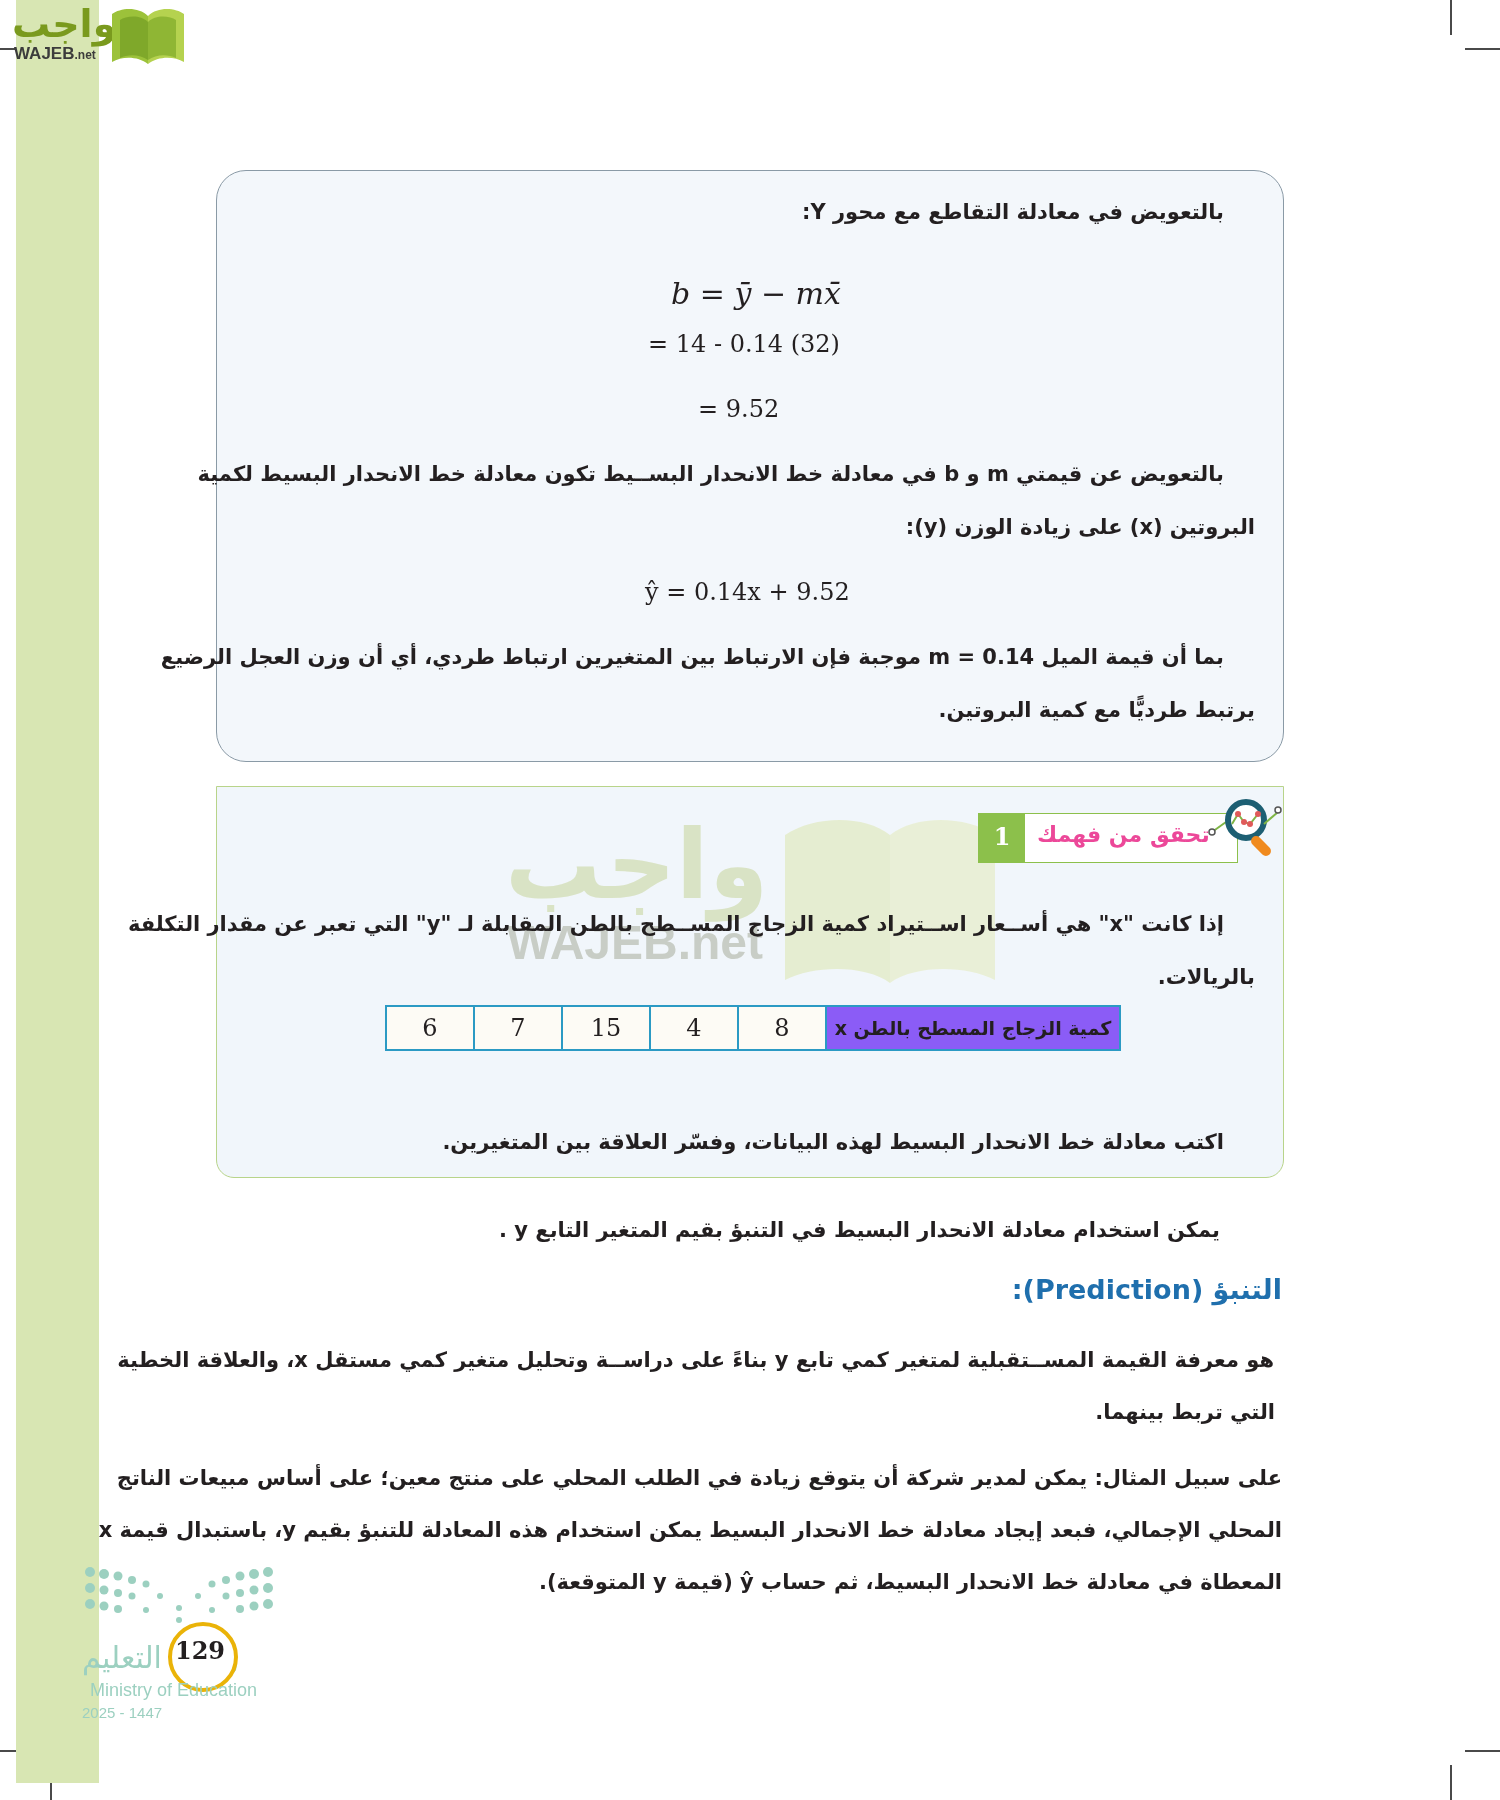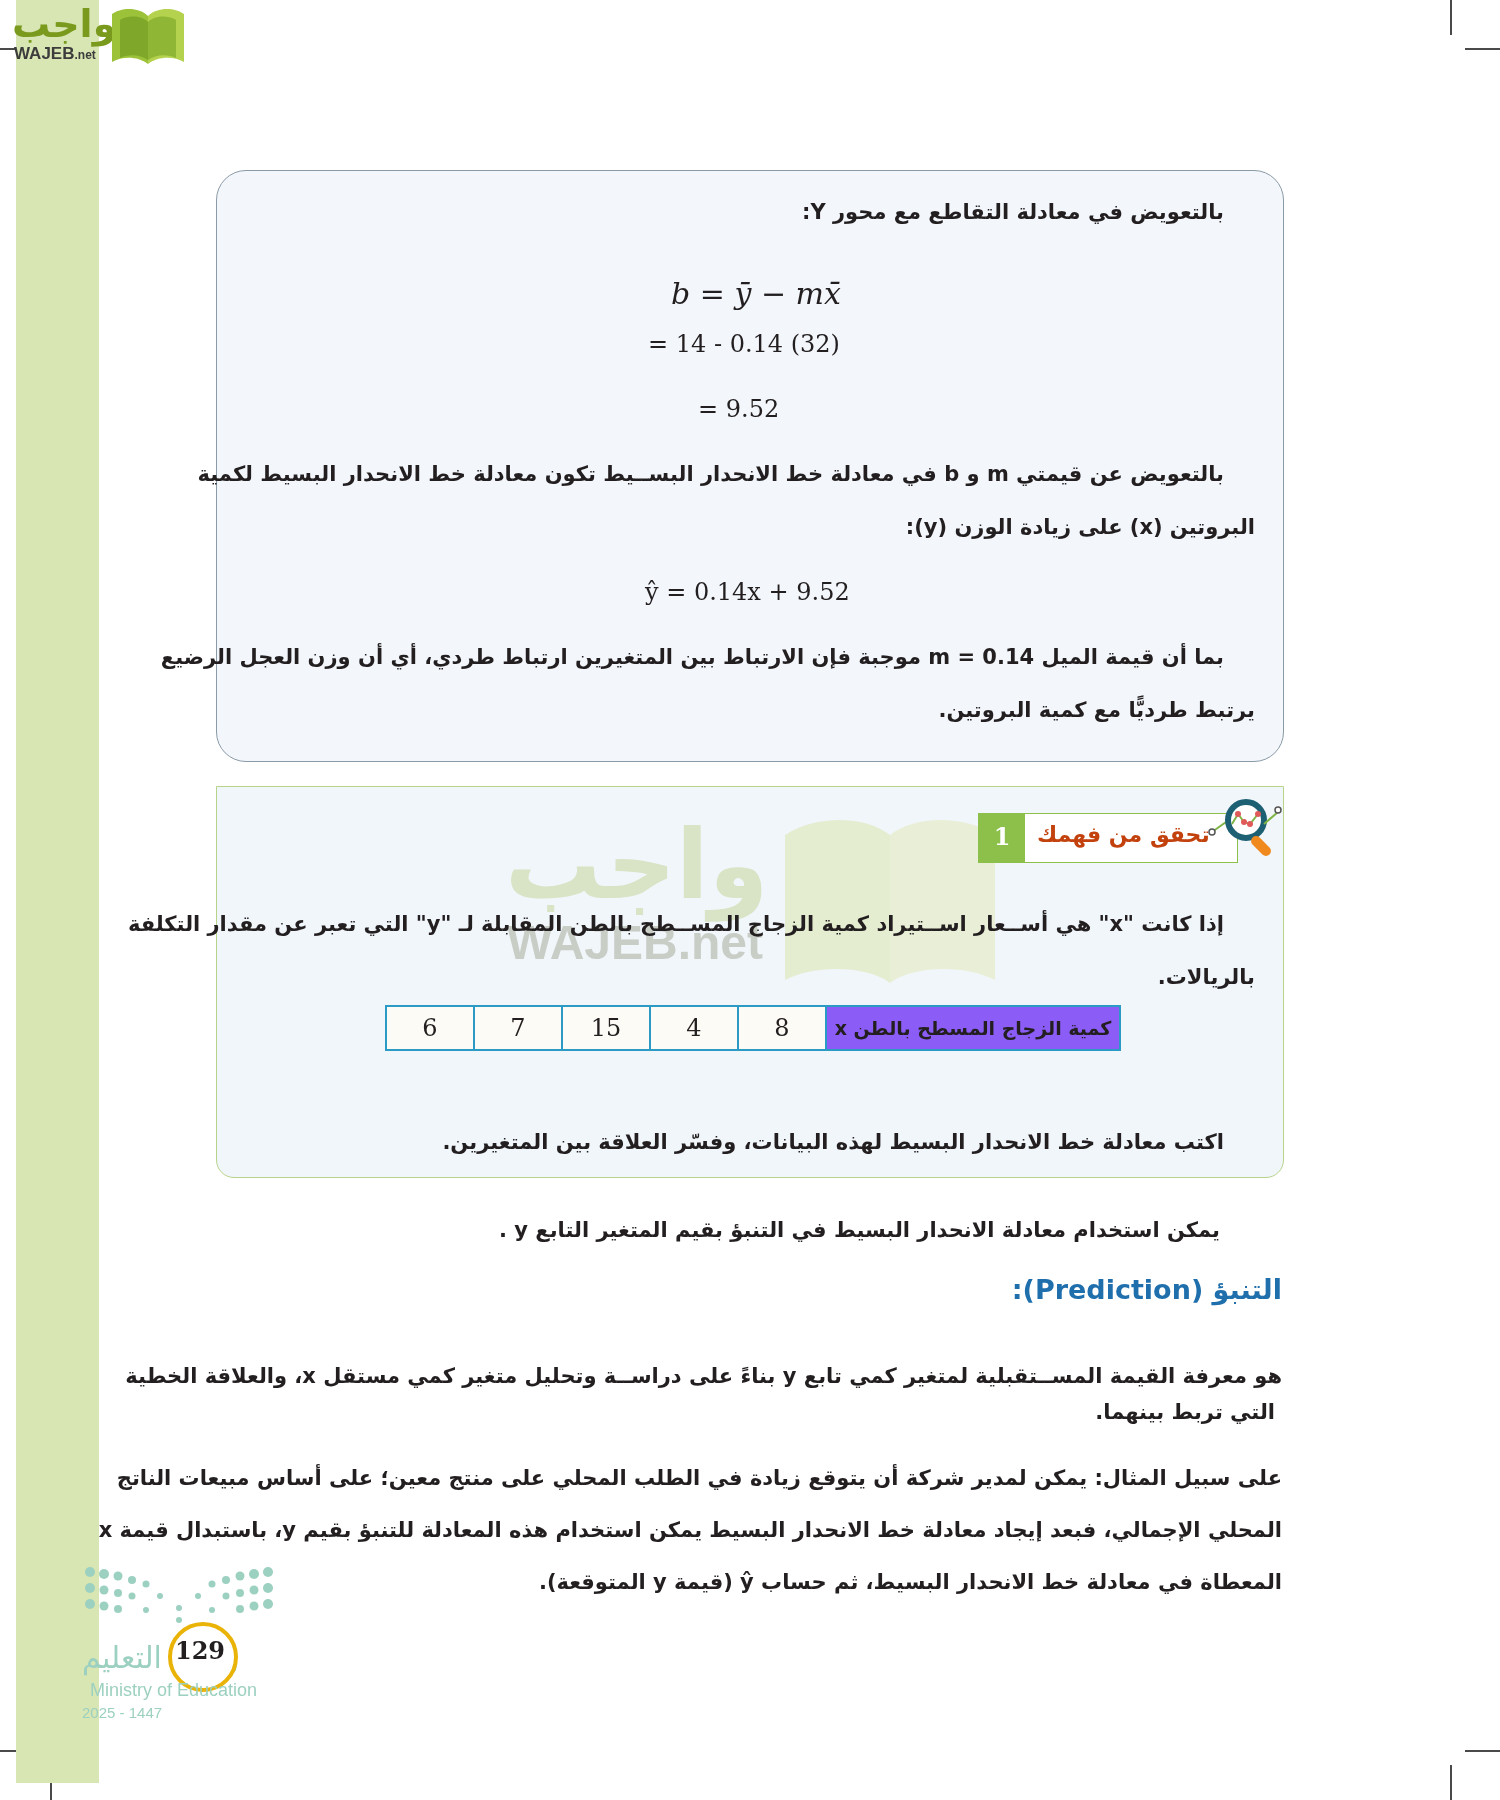--- a/index.html
+++ b/index.html
@@ -11,21 +11,21 @@
   .logo-sub{position:absolute;left:6px;top:42px;font-family:"Liberation Sans",sans-serif;font-weight:bold;font-size:17px;color:#3c3c3c;}
   .logo-sub small{font-size:12px;}
   .logo-book{position:absolute;left:100px;top:2px;}
   .box1{position:absolute;left:216px;top:170px;width:1066px;height:590px;border:1.5px solid #8a9aa6;border-radius:30px;background:#f3f7fb;}
   .rtl{direction:rtl;text-align:left;}
   .line{position:absolute;font-size:21px;font-weight:bold;white-space:nowrap;}
   .math{position:absolute;font-family:"DejaVu Serif",serif;font-size:24px;white-space:nowrap;}
   .box2{position:absolute;left:216px;top:786px;width:1066px;height:390px;border:1.5px solid #b8d48a;border-radius:0 0 18px 18px;background:#f1f6fb;}
   .badge{position:absolute;left:978px;top:813px;width:258px;height:48px;background:#ffffff;border:1.5px solid #8cc04b;}
   .badge-num{position:absolute;left:0;top:0;width:46px;height:48px;background:#8cc04b;color:#fff;font-family:"DejaVu Serif",serif;font-weight:bold;font-size:24px;text-align:center;line-height:46px;}
-  .badge-label{position:absolute;left:58px;top:8px;font-size:22px;font-weight:bold;color:#c2410c;direction:rtl;}
+  .badge-label{position:absolute;left:58px;top:8px;font-size:22px;font-weight:bold;color:#ec4899;direction:rtl;}
   .magnifier{position:absolute;left:1208px;top:796px;}
   .watermark{position:absolute;left:505px;top:815px;opacity:0.55;}
   .wm-text{position:absolute;left:0;top:0;font-size:96px;font-weight:bold;color:#c7d49a;line-height:100px;}
   .wm-sub{position:absolute;left:2px;top:100px;font-family:"Liberation Sans",sans-serif;font-size:48px;font-weight:bold;color:#a8ad9c;}
   table.data{position:absolute;left:385px;top:1005px;border-collapse:collapse;font-size:24px;}
   table.data td{border:2px solid #2b9ac4;height:40px;text-align:center;font-family:"DejaVu Serif",serif;}
   table.data td.v{width:84px;background:#fdfbf5;}
   table.data td.h{width:290px;background:#8b5cf6;font-family:"DejaVu Sans",sans-serif;font-weight:bold;font-size:19px;direction:rtl;}
   .heading{position:absolute;font-size:27px;font-weight:bold;color:#1f6fad;white-space:nowrap;}
   .page-num{position:absolute;left:168px;top:1622px;width:70px;height:70px;border-radius:50%;border:4px solid #eab308;background:#fff;box-sizing:border-box;}
@@ -112,21 +112,21 @@
     <td class="v">8</td>
     <td class="h">كمية الزجاج المسطح بالطن x</td>
   </tr>
 </tbody>
   </table>
 
 <div class="line rtl" style="right:276px;top:1130px;">اكتب معادلة خط الانحدار البسيط لهذه البيانات، وفسّر العلاقة بين المتغيرين.</div>
 
 <div class="line rtl" style="right:280px;top:1218px;">يمكن استخدام معادلة الانحدار البسيط في التنبؤ بقيم المتغير التابع y .</div>
 <div class="heading rtl" style="right:218px;top:1274px;">التنبؤ (Prediction):</div>
-<div class="line rtl" style="right:218px;top:1348px;margin-top:16px;">هو معرفة القيمة المســتقبلية لمتغير كمي تابع y بناءً على دراســة وتحليل متغير كمي مستقل x، والعلاقة الخطية</div>
+<div class="line rtl" style="right:226px;top:1348px;">هو معرفة القيمة المســتقبلية لمتغير كمي تابع y بناءً على دراســة وتحليل متغير كمي مستقل x، والعلاقة الخطية</div>
 <div class="line rtl" style="right:225px;top:1400px;">التي تربط بينهما.</div>
 <div class="line rtl" style="right:218px;top:1466px;">على سبيل المثال: يمكن لمدير شركة أن يتوقع زيادة في الطلب المحلي على منتج معين؛ على أساس مبيعات الناتج</div>
 <div class="line rtl" style="right:218px;top:1518px;">المحلي الإجمالي، فبعد إيجاد معادلة خط الانحدار البسيط يمكن استخدام هذه المعادلة للتنبؤ بقيم y، باستبدال قيمة x</div>
 <div class="line rtl" style="right:218px;top:1570px;">المعطاة في معادلة خط الانحدار البسيط، ثم حساب ŷ (قيمة y المتوقعة).</div>
 
 <svg style="position:absolute;left:84px;top:1566px" width="190" height="60" viewBox="0 0 190 60">
   <g fill="#9cd0c0">
     <circle cx="6" cy="6" r="5"></circle>
       <circle cx="20" cy="8" r="5"></circle>
       <circle cx="34" cy="10" r="4.5"></circle>

